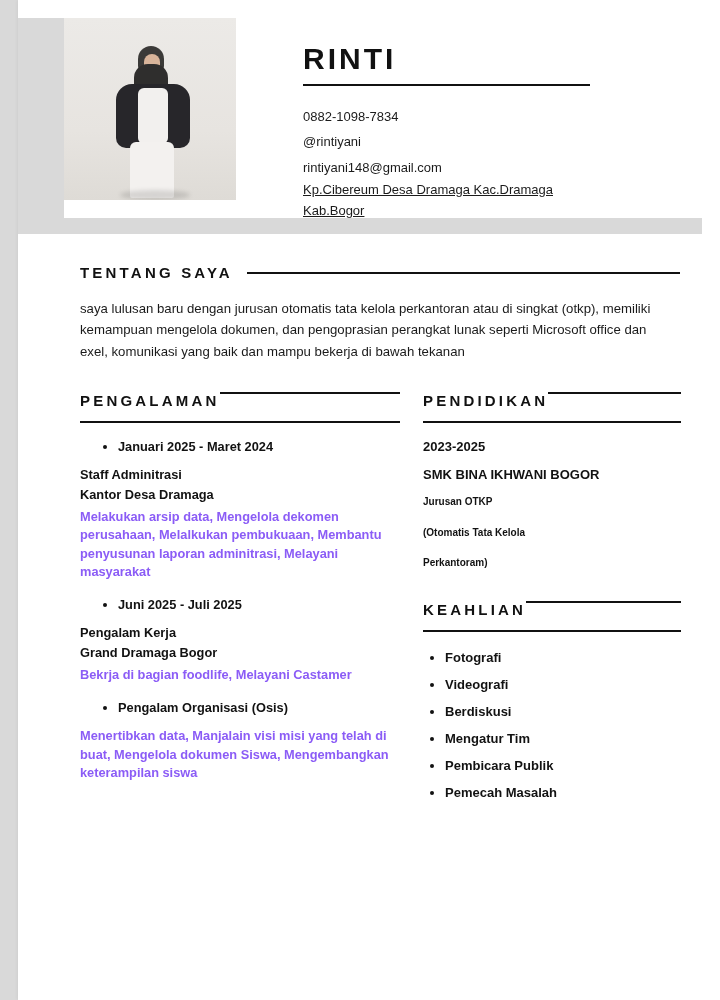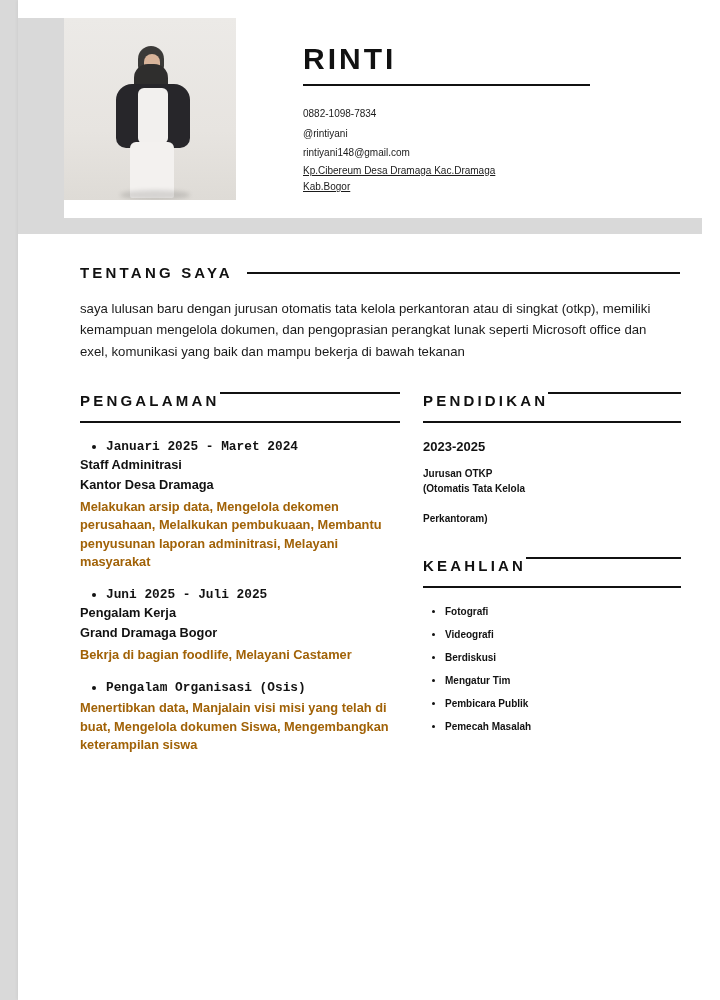--- a/index.html
+++ b/index.html
@@ -146,21 +146,21 @@
     top: 84px;
     width: 287px;
     height: 2px;
     background: #111111;
   }
   .contact {
     position: absolute;
     left: 285px;
     top: 104px;
     width: 350px;
-    font-size: 10px;
+    font-size: 13px;
     color: #1b1b1b;
     line-height: 1.95;
   }
   .contact div { white-space: nowrap; }
   .contact .addr { line-height: 1.6; text-decoration: underline; }
 
   
   .section-head {
     font-size: 15px;
     font-weight: bold;
@@ -212,44 +212,43 @@
   .col-head-row .head-rule { flex: 1; }
 
   .rule-under {
     margin-top: 12px;
     height: 2px;
     background: #111111;
     width: 100%;
   }
 
   ul.bullets {
-    margin: 0;
+    margin: 12px;
     padding-left: 26px;
     list-style: disc;
-    font-family: Liberation Mono, monospace;
   }
   ul.bullets li {
     font-size: 12.8px;
     font-weight: bold;
     color: #121212;
     margin: 0;
   }
   .job-block { margin-top: 16px; }
   .job-lines {
     margin-top: 2px;
     font-size: 12.8px;
     font-weight: bold;
     color: #121212;
     line-height: 1.42;
   }
   .job-desc {
     margin-top: 4px;
     font-size: 12.8px;
     font-weight: bold;
-    color: #a16207;
+    color: #8b5cf6;
     line-height: 1.42;
   }
 
   .edu-year {
     margin-top: 16px;
     font-size: 13px;
     font-weight: bold;
     color: #121212;
   }
   .edu-school {
@@ -266,21 +265,21 @@
     line-height: 1.45;
   }
 
   .skills-head-wrap { margin-top: 30px; }
   ul.skills {
     margin: 18px 0 0 0;
     padding-left: 22px;
     list-style: disc;
   }
   ul.skills li {
-    font-size: 10px;
+    font-size: 13px;
     font-weight: bold;
     color: #121212;
     margin-bottom: 12px;
   }
 </style>
 </head>
 <body>
 
 <div class="page">
 
@@ -353,22 +352,23 @@
   </div>
 
   <div class="col-right">
     <div class="col-head-row">
       <div class="section-head">PENDIDIKAN</div>
       <div class="head-rule"></div>
     </div>
     <div class="rule-under"></div>
 
     <div class="edu-year">2023-2025</div>
+    <div class="edu-school">SMK BINA IKHWANI BOGOR</div>
     <div class="edu-major">Jurusan OTKP</div>
-    <div class="edu-major" style="margin-top:0">(Otomatis Tata Kelola</div>
+    <div class="edu-major" style="margin-top:16px">(Otomatis Tata Kelola</div>
     <div class="edu-major" style="margin-top:16px">Perkantoram)</div>
 
     <div class="skills-head-wrap">
       <div class="col-head-row">
         <div class="section-head">KEAHLIAN</div>
         <div class="head-rule"></div>
       </div>
       <div class="rule-under"></div>
       <ul class="skills">
         <li>Fotografi</li>

